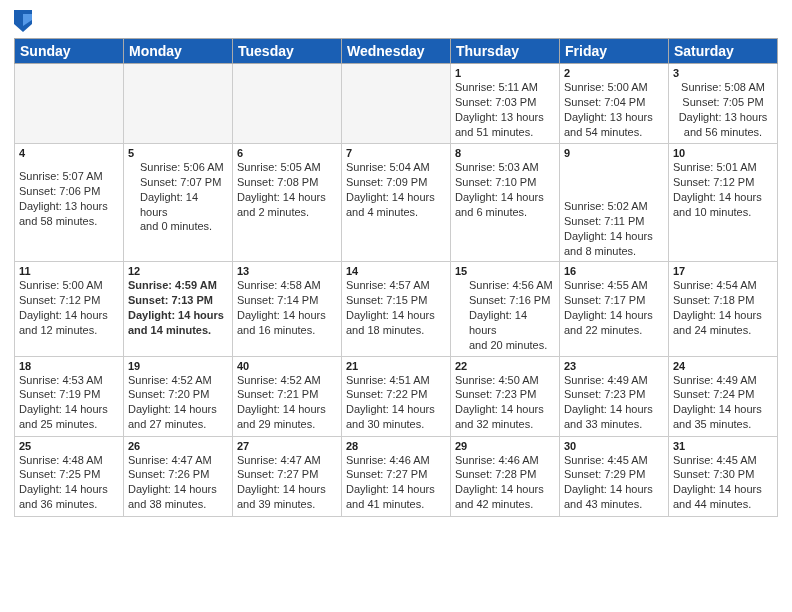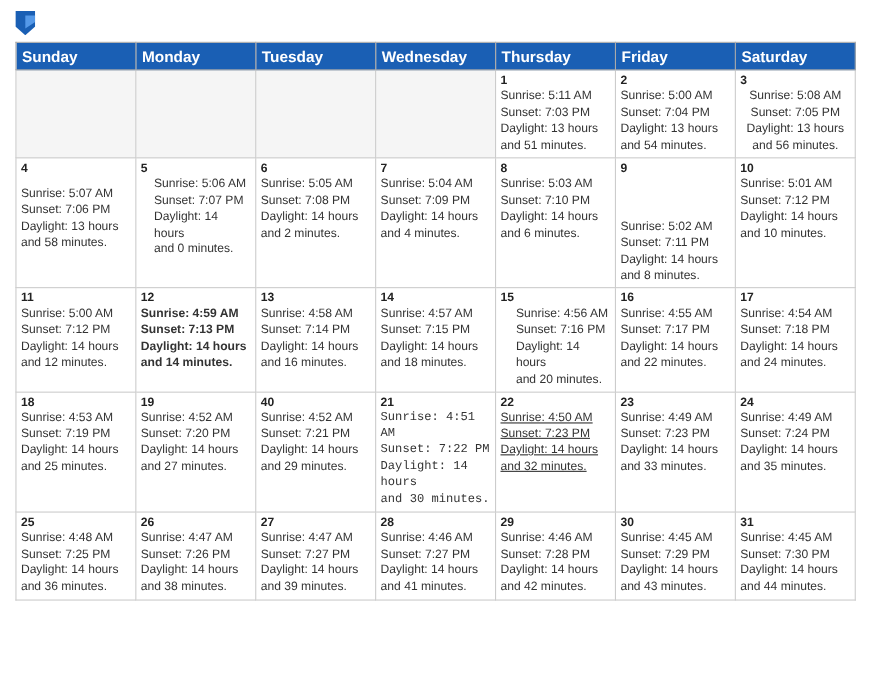--- a/index.html
+++ b/index.html
@@ -275,28 +275,28 @@
           </td>
           <td>
             <span class="day-num">40</span>
             <div class="day-info" style="white-space: pre-line;">Sunrise: 4:52 AM
 Sunset: 7:21 PM
 Daylight: 14 hours
 and 29 minutes.</div>
           </td>
           <td>
             <span class="day-num">21</span>
-            <div class="day-info" style="white-space: pre-line; font-family: Liberation Mono, monospace;">Sunrise: 4:51 AM
+            <div class="day-info" style="white-space: pre-line;">Sunrise: 4:51 AM
 Sunset: 7:22 PM
 Daylight: 14 hours
 and 30 minutes.</div>
           </td>
           <td>
             <span class="day-num">22</span>
-            <div class="day-info" style="white-space: pre-line; text-decoration: underline;">Sunrise: 4:50 AM
+            <div class="day-info" style="white-space: pre-line;">Sunrise: 4:50 AM
 Sunset: 7:23 PM
 Daylight: 14 hours
 and 32 minutes.</div>
           </td>
           <td>
             <span class="day-num">23</span>
             <div class="day-info" style="white-space: pre-line;">Sunrise: 4:49 AM
 Sunset: 7:23 PM
 Daylight: 14 hours
 and 33 minutes.</div>

